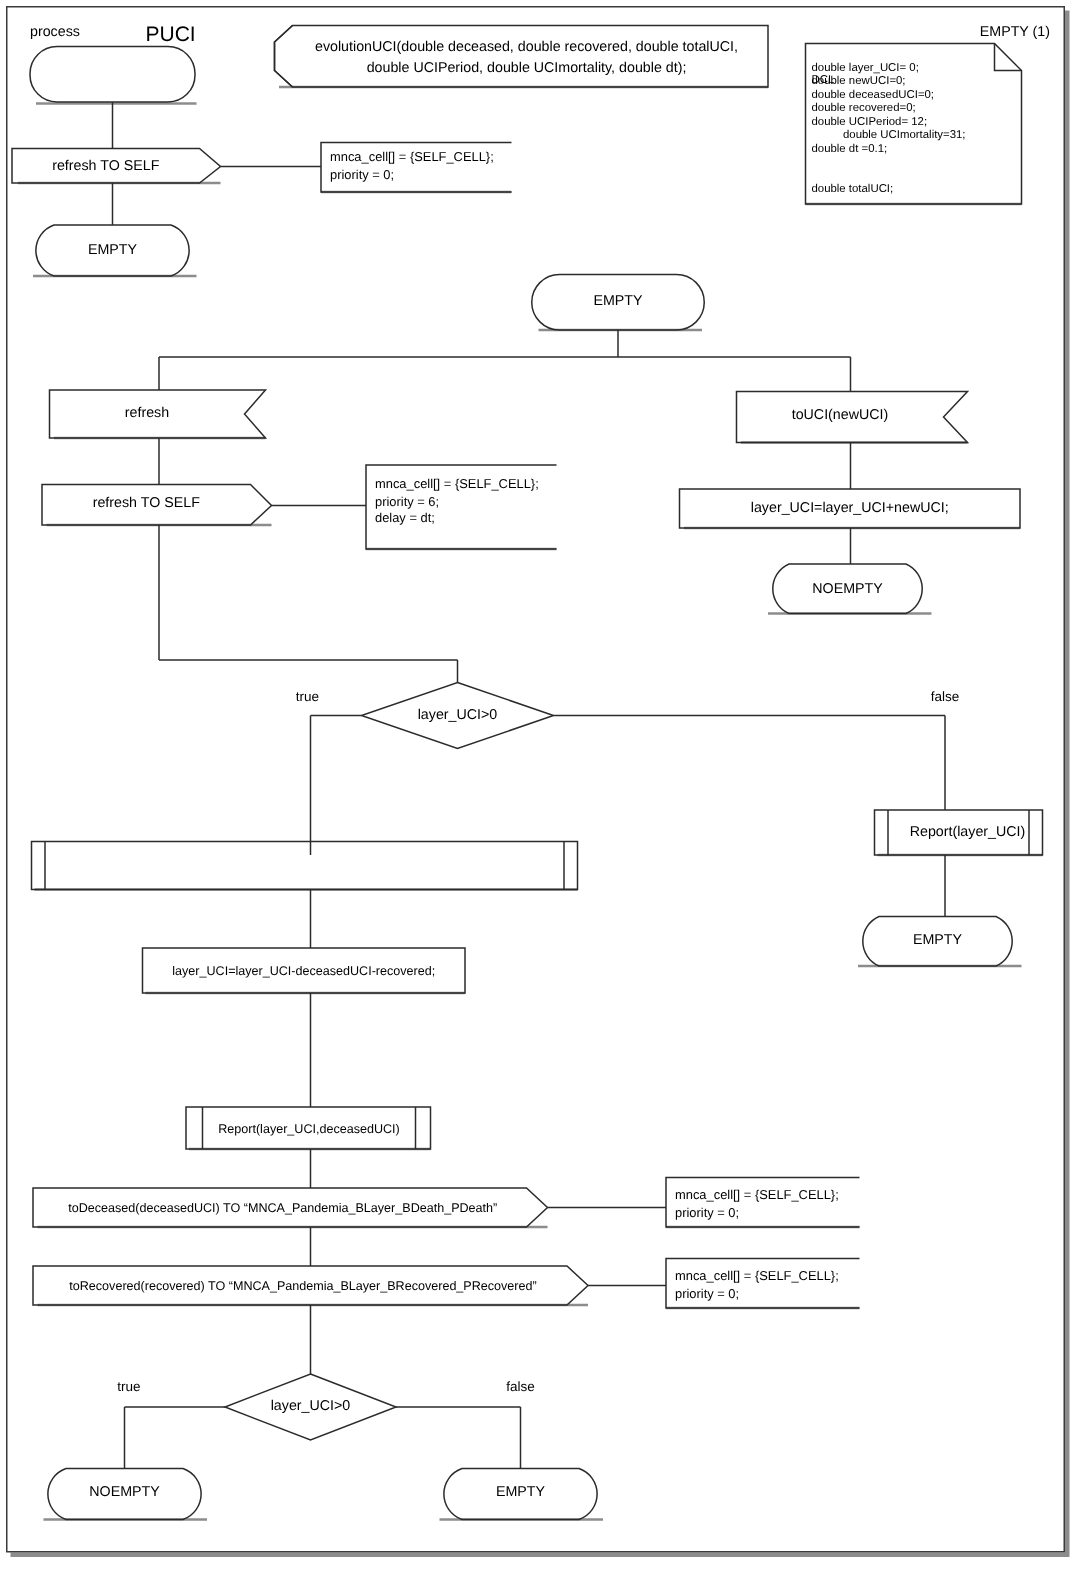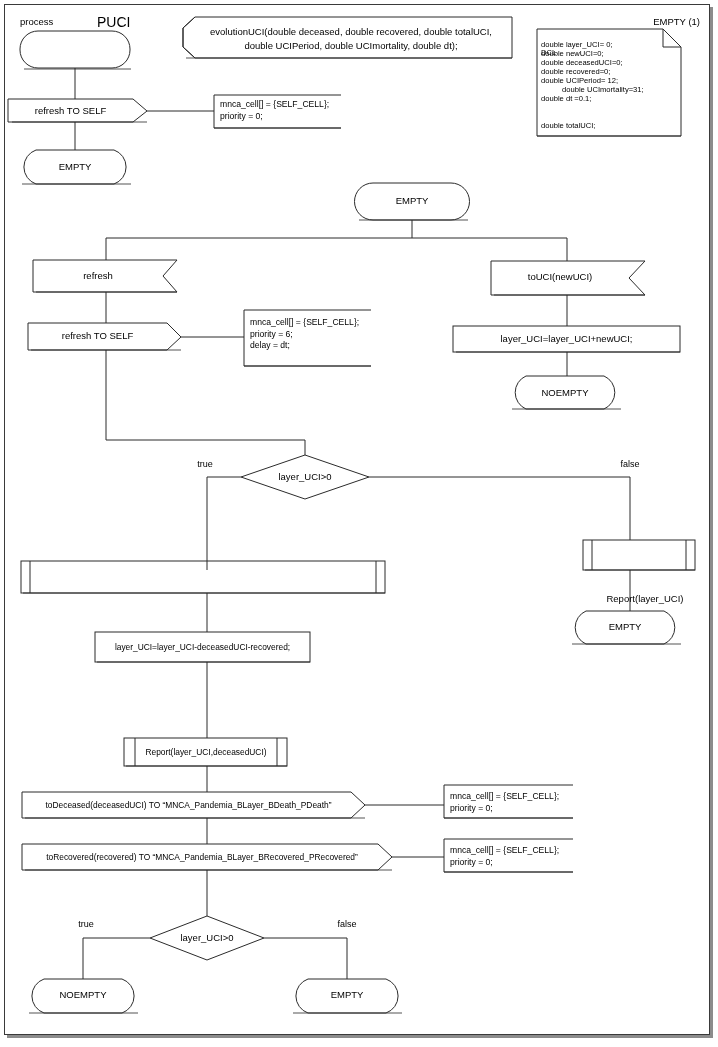--- a/index.html
+++ b/index.html
@@ -239,21 +239,21 @@
 delay = dt;</div>
 
   <div class="lbl" style="left:491px;top:271px;width:138px;">toUCI(newUCI)</div>
   <div class="lbl" style="left:453px;top:333px;width:227px;">layer_UCI=layer_UCI+newUCI;</div>
   <div class="lbl" style="left:526px;top:387px;width:78px;">NOEMPTY</div>
 
   <div class="lbl" style="left:273px;top:471px;width:64px;">layer_UCI&gt;0</div>
   <div class="lbl tf" style="left:183px;top:458px;width:44px;">true</div>
   <div class="lbl tf" style="left:608px;top:458px;width:44px;">false</div>
 
-  <div class="lbl" style="left:583px;top:549px;width:124px;margin-top:44px;">Report(layer_UCI)</div>
+  <div class="lbl" style="left:583px;top:549px;width:124px;">Report(layer_UCI)</div>
   <div class="lbl" style="left:586px;top:621px;width:78px;">EMPTY</div>
 
   <div class="lbl small" style="left:100px;top:641px;width:205px;">layer_UCI=layer_UCI-deceasedUCI-recovered;</div>
   <div class="lbl small" style="left:133px;top:746px;width:146px;">Report(layer_UCI,deceasedUCI)</div>
 
   <div class="lbl small" style="left:26px;top:799px;width:325px;">toDeceased(deceasedUCI) TO “MNCA_Pandemia_BLayer_BDeath_PDeath”</div>
   <div class="lbl small" style="left:26px;top:851px;width:352px;">toRecovered(recovered) TO “MNCA_Pandemia_BLayer_BRecovered_PRecovered”</div>
 
   <div class="cmt" style="left:450px;top:791px;">mnca_cell[] = {SELF_CELL};
 priority = 0;</div>

